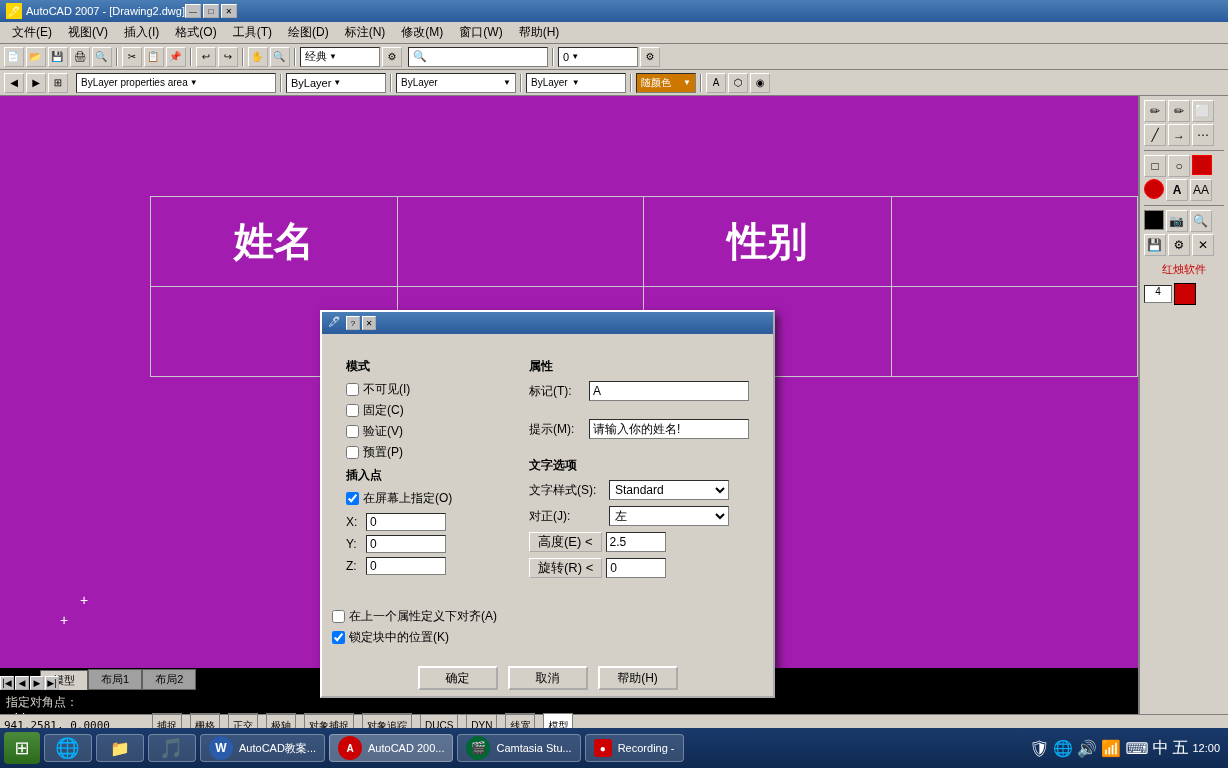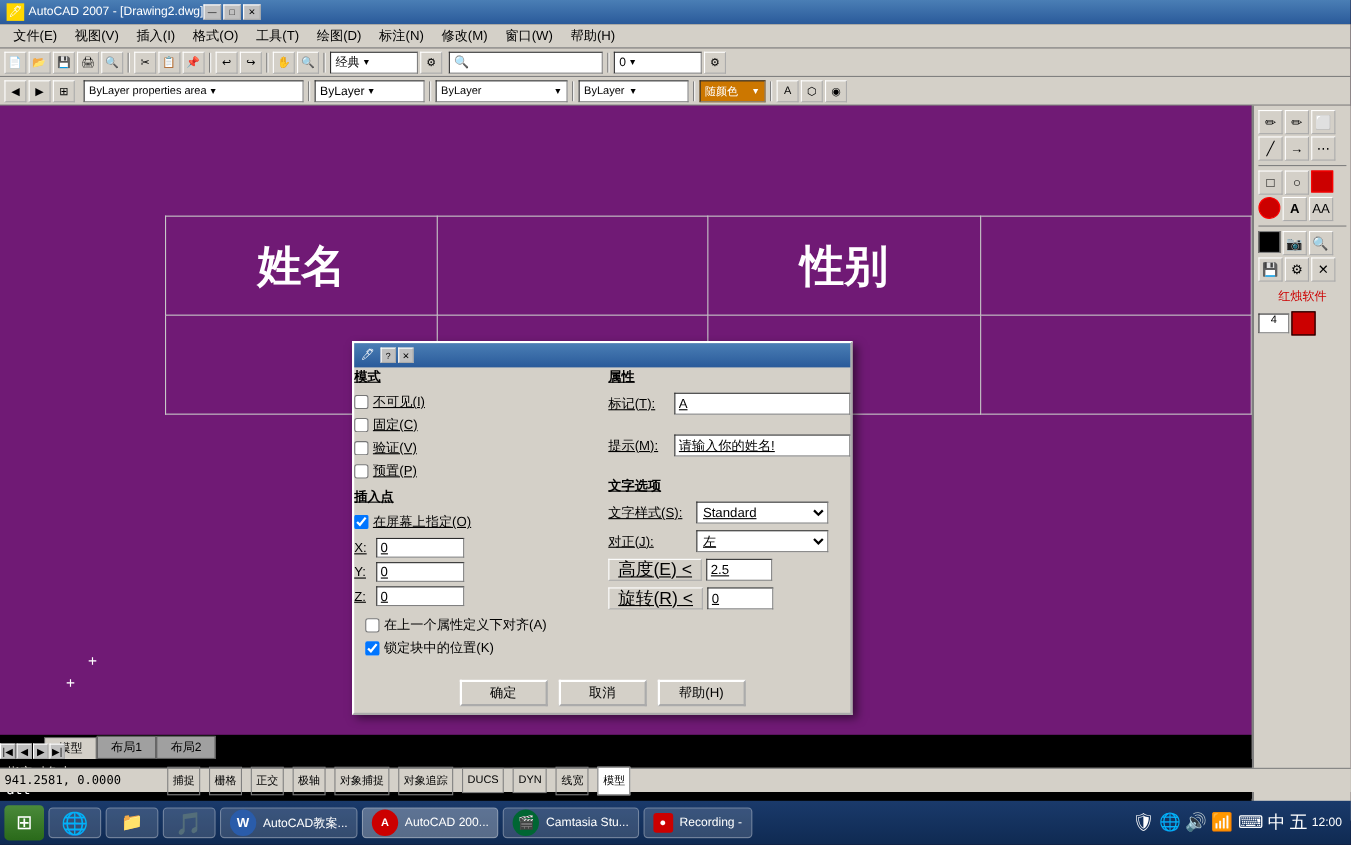--- a/index.html
+++ b/index.html
@@ -78,21 +78,21 @@
     }
     .tb-dropdown-arrow { font-size: 8px; margin-left: 2px; }
 
     
     #main-area {
       position: absolute;
       top: 96px;
       left: 0;
       right: 90px;
       bottom: 80px;
-      background: #701a75;
+      background: #a21caf;
       display: flex;
       align-items: center;
       justify-content: center;
     }
 
     
     #status-bar {
       position: absolute;
       bottom: 0;
       left: 0;
@@ -165,25 +165,24 @@
       padding: 0 6px;
       color: white;
       font-size: 12px;
     }
     #dialog-title-icon { width: 14px; height: 14px; margin-right: 4px; font-size: 10px; }
     #dialog-title-text { flex: 1; }
     #dialog-controls { display: flex; gap: 2px; }
     .dialog-btn { width: 14px; height: 14px; background: #c0c0c0; border: 1px outset #fff; font-size: 8px; display: flex; align-items: center; justify-content: center; cursor: pointer; color: #000; }
 
     #dialog-body {
-      padding: 0;
+      padding: 24px;
       display: grid;
       grid-template-columns: 1fr 1fr;
       gap: 24px;
-      text-decoration: underline;
     }
 
     .dialog-section-title {
       font-size: 12px;
       font-weight: bold;
       margin-bottom: 6px;
     }
 
     .dialog-left { }
     .dialog-right { }
@@ -255,21 +254,21 @@
     .height-row {
       display: flex;
       align-items: center;
       margin-bottom: 6px;
     }
     .height-btn {
       background: #d4d0c8;
       border: 1px outset #fff;
       height: 20px;
       padding: 0 8px;
-      font-size: 16px;
+      font-size: 13px;
       cursor: pointer;
       display: flex;
       align-items: center;
     }
     .height-input {
       width: 60px;
       height: 20px;
       border: 1px inset #808080;
       background: white;
       font-size: 12px;
@@ -606,21 +605,21 @@
   <div class="nav-btn">▶|</div>
 </div>
 
 <div style="position:absolute;bottom:42px;left:0;right:90px;height:36px;background:#000;color:#d4d0c8;font-size:12px;padding:4px 6px;font-family:monospace;">
   <div>指定对角点：</div>
 </div>
 <div style="position:absolute;bottom:42px;left:0;right:90px;height:16px;background:#000;color:white;font-size:12px;padding:2px 6px;font-family:monospace;display:flex;align-items:center;">
   <span>att</span>
 </div>
 
-<div id="status-bar" style="bottom:48px;">
+<div id="status-bar" style="bottom:32px;">
   <span style="font-family:monospace;width:140px;">941.2581, 0.0000</span>
   <div class="status-item">捕捉</div>
   <div class="status-item">栅格</div>
   <div class="status-item">正交</div>
   <div class="status-item">极轴</div>
   <div class="status-item">对象捕捉</div>
   <div class="status-item">对象追踪</div>
   <div class="status-item">DUCS</div>
   <div class="status-item">DYN</div>
   <div class="status-item">线宽</div>

